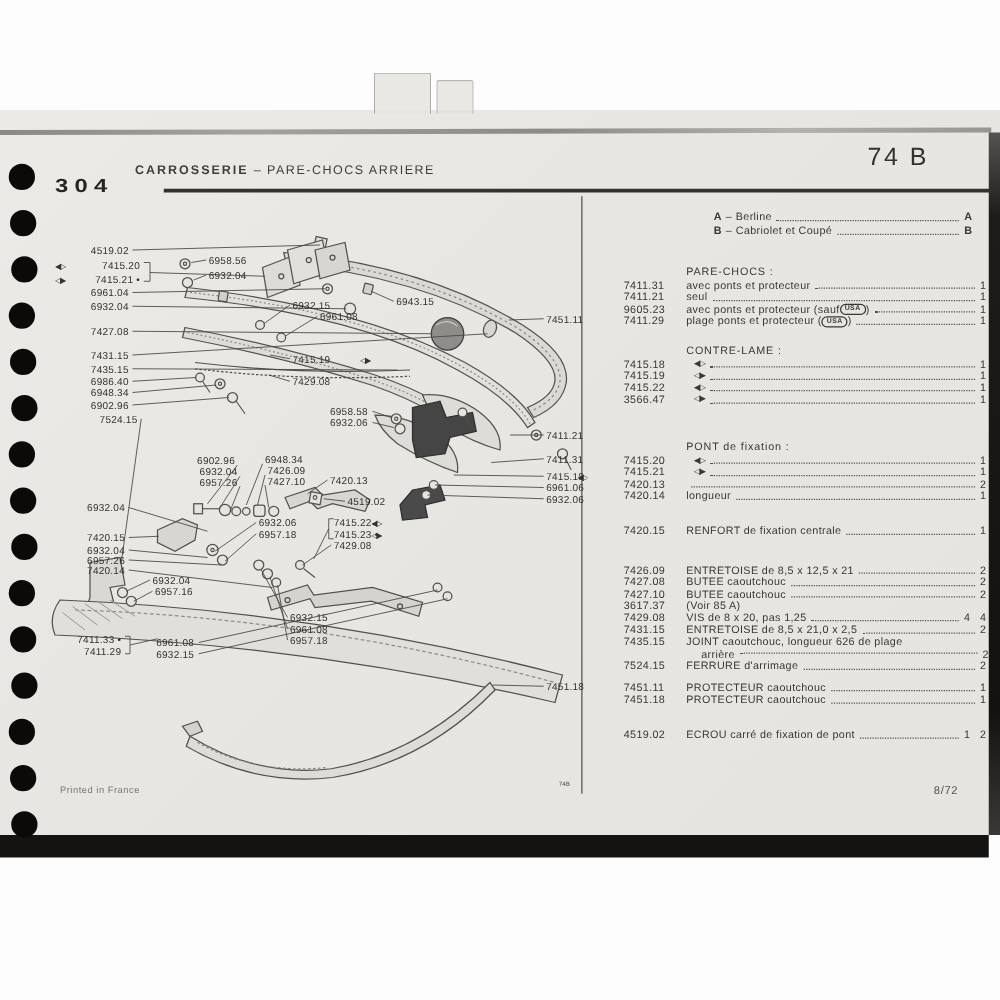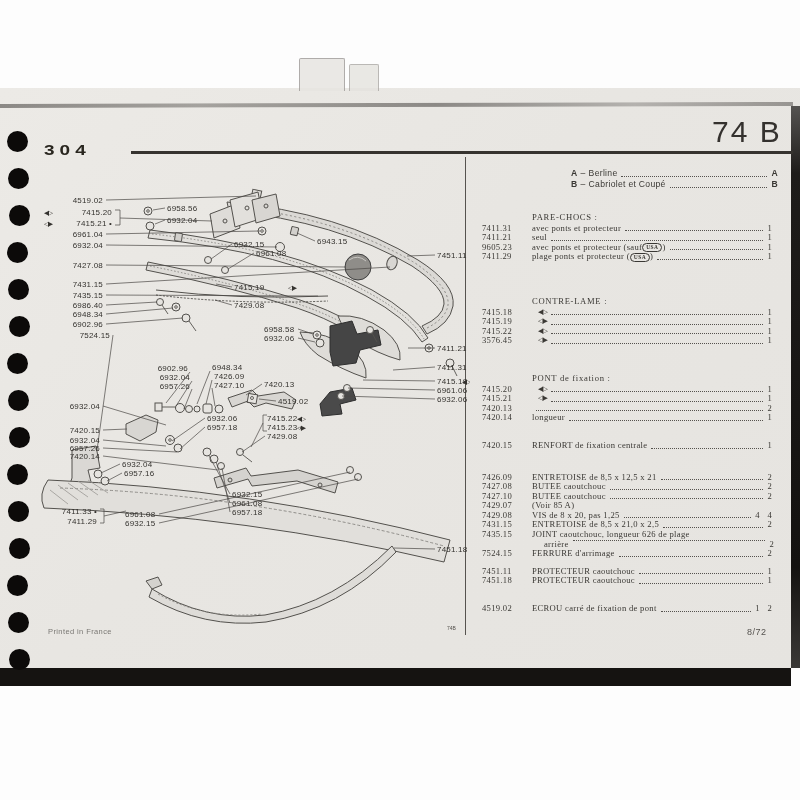--- a/index.html
+++ b/index.html
@@ -17,47 +17,47 @@
     border:1px solid #aaa7a4;border-bottom:none;border-radius:2px 2px 0 0;opacity:.8;}
   .right-edge{position:absolute;left:791px;top:106px;width:9px;height:562px;
     background:linear-gradient(180deg,#555351,#1e1c1a 12%,#141210 82%,#3a3836);}
   .bottom-band{position:absolute;left:0;top:668px;width:791px;height:18px;background:#151311;}
   .hole{position:absolute;width:21px;height:21px;border-radius:50%;background:#0c0a09;}
   
   .model{position:absolute;left:44px;top:141px;font-weight:bold;font-size:19px;letter-spacing:5px;
     color:#29261f;transform:scaleY(.8);transform-origin:left top;}
   .sec-title{position:absolute;left:108px;top:131px;font-size:10px;color:#413e3a;letter-spacing:1.2px;}
   .sec-title .b{font-weight:bold;letter-spacing:1.6px;}
-  .page-code{position:absolute;left:712px;top:115px;font-size:30px;color:#34312e;letter-spacing:2px;}
+  .page-code{position:absolute;left:694px;top:115px;font-size:20px;color:#34312e;letter-spacing:2px;}
   .h-rule{position:absolute;left:131px;top:151px;width:662px;height:2.5px;background:#36332f;}
   .v-divider{position:absolute;left:465px;top:157px;width:1px;height:478px;background:#56534f;}
   
   .legend{position:absolute;left:571px;top:168px;width:207px;font-size:8.6px;line-height:11px;
     color:#3a3834;letter-spacing:.3px;}
   .lg-row{display:flex;align-items:flex-end;}
   .lg-key{font-weight:bold;flex:none;}
   .lg-dash{flex:none;padding:0 3px;}
   .lg-label{flex:none;}
   .lg-val{font-weight:bold;flex:none;}
   .leader{flex:1 1 8px;min-width:8px;border-bottom:1.6px dotted #55524e;margin:0 4px 2px 4px;}
   
-  .plist{position:absolute;left:482px;top:213px;width:292px;font-size:8.6px;line-height:9.6px;
-    color:#3a3834;letter-spacing:.3px;font-family:Liberation Serif, serif;}
-  .pl-section:nth-child(2){margin-top:35px;}
+  .plist{position:absolute;left:499px;top:213px;width:292px;font-size:8.6px;line-height:9.6px;
+    color:#3a3834;letter-spacing:.3px;}
+  .pl-section:nth-child(2){margin-top:14px;}
   .pl-section:nth-child(3){margin-top:28px;}
   .pl-section:nth-child(4){margin-top:18px;}
   .pl-section:nth-child(5){margin-top:22px;}
   .pl-section:nth-child(6){margin-top:8px;}
   .pl-section:nth-child(7){margin-top:18px;}
   .pl-title{margin-left:50px;margin-bottom:1px;letter-spacing:.7px;}
   .pl-row{display:flex;align-items:flex-end;}
   .pl-row .ref{flex:none;width:50px;}
   .pl-row .desc{flex:none;max-width:218px;}
   .pl-row .qty{flex:none;text-align:right;word-spacing:5px;padding-right:2px;}
-  .pl-row2{display:flex;align-items:flex-start;}
+  .pl-row2{display:flex;align-items:center;}
   .pl-row2 .ind{flex:none;width:62px;}
   .side-ic{flex:none;font-size:7px;letter-spacing:-1px;color:#3a3834;padding-left:6px;}
   .usa{display:inline-block;border:1px solid #3a3834;border-radius:7px;padding:0 3px;
     font-size:5.5px;font-weight:bold;line-height:7px;vertical-align:1px;letter-spacing:.4px;}
   
   .printed{position:absolute;left:48px;top:627px;font-size:7.5px;color:#7a7874;letter-spacing:.4px;}
   .issue{position:absolute;left:747px;top:627px;font-size:9px;color:#55524e;letter-spacing:.5px;}
   .div-code{position:absolute;left:447px;top:625px;font-size:5px;color:#55524e;}
   
   .dsvg{position:absolute;left:0;top:155px;width:470px;height:485px;}
@@ -86,20 +86,25 @@
       <div class="hole" style="left: 9px; top: 427px;"></div>
       <div class="hole" style="left: 7px; top: 464px;"></div>
       <div class="hole" style="left: 8px; top: 501px;"></div>
       <div class="hole" style="left: 9px; top: 538px;"></div>
       <div class="hole" style="left: 7px; top: 575px;"></div>
       <div class="hole" style="left: 8px; top: 612px;"></div>
       <div class="hole" style="left: 9px; top: 649px;"></div>
     </div>
 
   <div class="model">304</div>
+  <div class="sec-title">
+    <span class="b">CARROSSERIE</span>
+    <span>–</span>
+    <span>PARE-CHOCS  ARRIERE</span>
+  </div>
   <div class="page-code">74 B</div>
   <div class="h-rule"></div>
   <div class="v-divider"></div>
 
   <div class="legend" id="legend">
       <div class="lg-row">
         <span class="lg-key">A</span>
         <span class="lg-dash">–</span>
         <span class="lg-label">Berline</span>
         <span class="leader"></span>
@@ -159,21 +164,21 @@
           <span class="leader"></span>
           <span class="qty">1</span>
         </div>
         <div class="pl-row">
           <span class="ref">7415.22</span>
           <span class="side-ic">◀▷</span>
           <span class="leader"></span>
           <span class="qty">1</span>
         </div>
         <div class="pl-row">
-          <span class="ref">3576.45</span>
+          <span class="ref">3566.47</span>
           <span class="side-ic">◁▶</span>
           <span class="leader"></span>
           <span class="qty">1</span>
         </div>
       </div>
       <div class="pl-section">
         <div class="pl-title">PONT de fixation :</div>
         <div class="pl-row">
           <span class="ref">7415.20</span>
           <span class="side-ic">◀▷</span>
@@ -219,21 +224,21 @@
           <span class="leader"></span>
           <span class="qty">2</span>
         </div>
         <div class="pl-row">
           <span class="ref">7427.10</span>
           <span class="desc">BUTEE caoutchouc</span>
           <span class="leader"></span>
           <span class="qty">2</span>
         </div>
         <div class="pl-row">
-          <span class="ref">7429.07</span>
+          <span class="ref">3617.37</span>
           <span class="desc">(Voir 85 A)</span>
         </div>
         <div class="pl-row">
           <span class="ref">7429.08</span>
           <span class="desc">VIS de 8 x 20, pas 1,25</span>
           <span class="leader"></span>
           <span class="qty">4 4</span>
         </div>
         <div class="pl-row">
           <span class="ref">7431.15</span>

